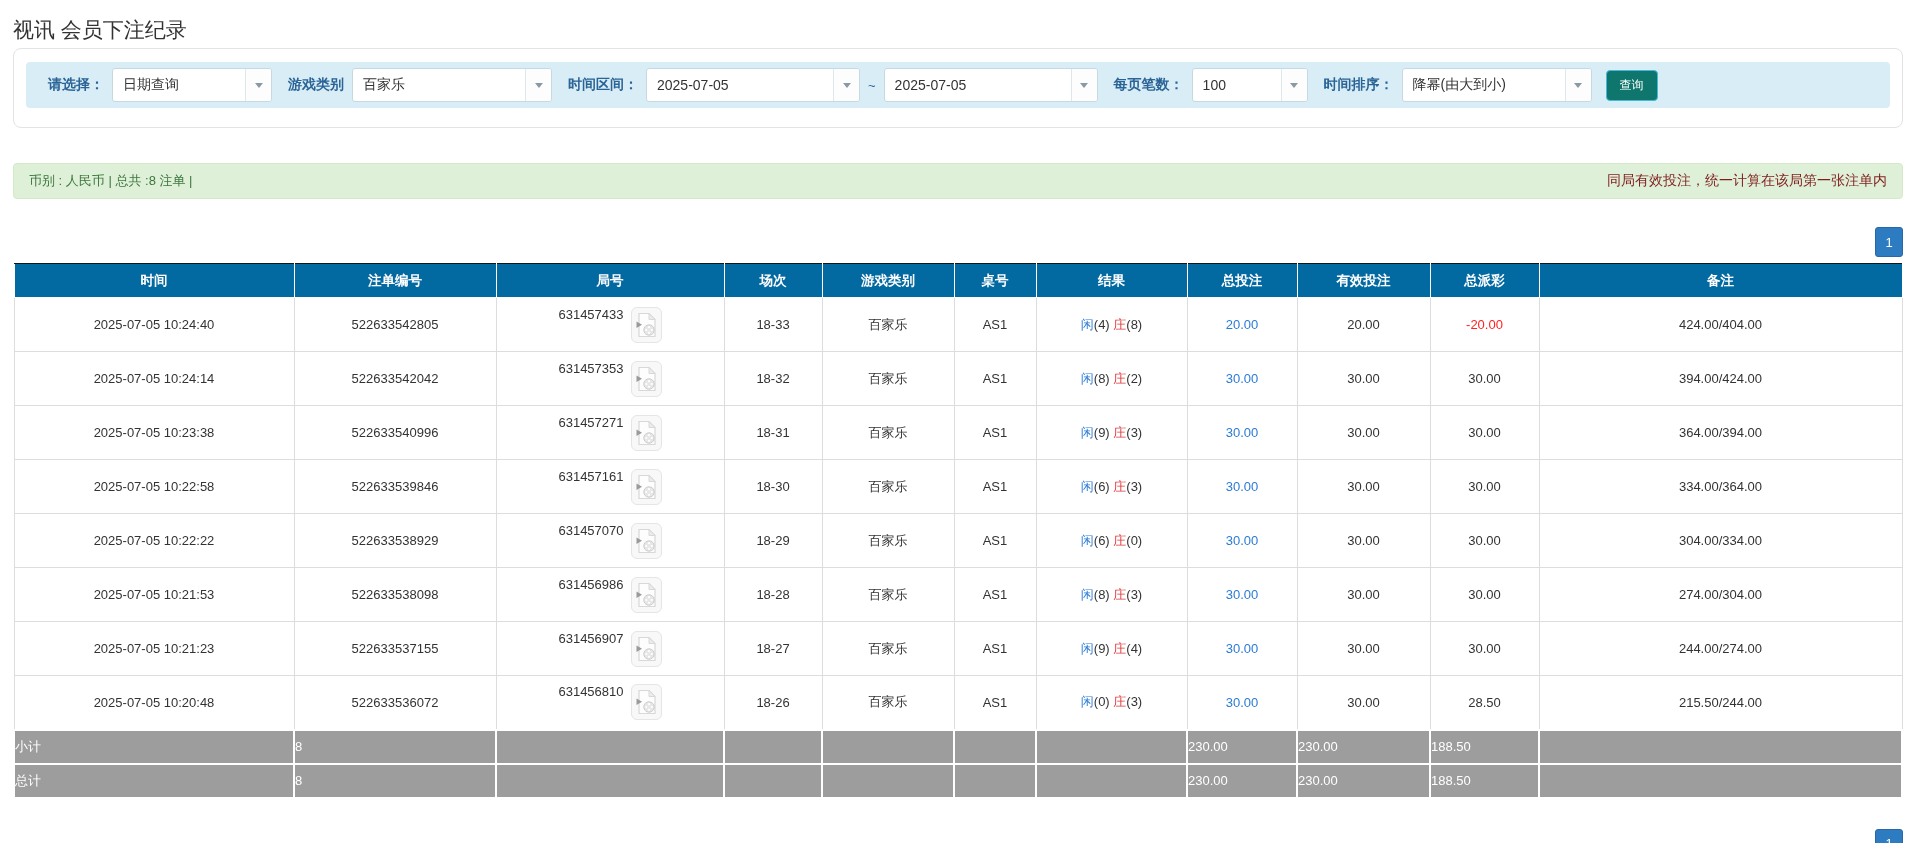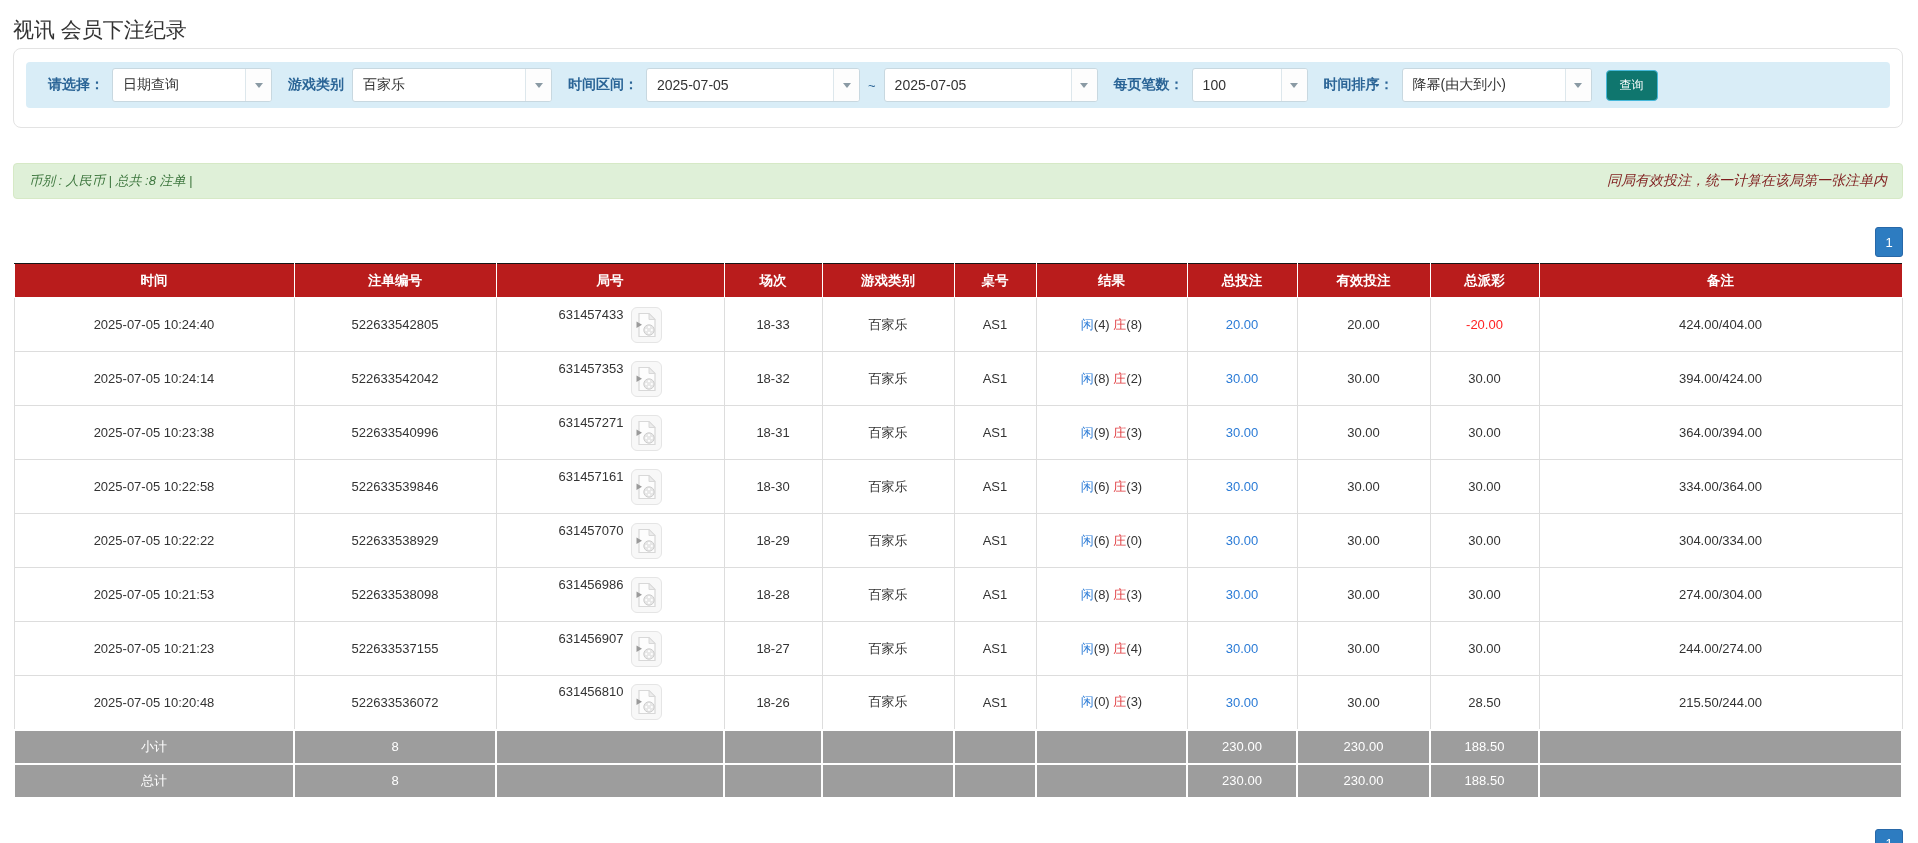--- a/index.html
+++ b/index.html
@@ -15,40 +15,40 @@
   .f-label { color: #2a6496; font-weight: bold; font-size: 14px; white-space: nowrap; margin-left: 8px; }
   .tilde { color: #2a6496; font-size: 13px; }
   .combo { display: inline-flex; align-items: stretch; background: #fff; border: 1px solid #c8d8e0; border-radius: 3px; height: 34px; cursor: pointer; overflow: hidden; }
   .combo-text { flex: 1; display: flex; align-items: center; padding: 0 10px; font-size: 14px; color: #333; white-space: nowrap; overflow: hidden; }
   .combo-arrow { width: 26px; border-left: 1px solid #dde7ec; display: flex; align-items: center; justify-content: center; background: #fdfdfd; }
   .combo-arrow::after { content: ""; border-left: 4px solid transparent; border-right: 4px solid transparent; border-top: 5px solid #8a9aa4; }
   .w160 { width: 160px; gap: 18px; } .w200 { width: 200px; } .w185 { width: 214px; } .w120 { width: 116px; } .w190 { width: 190px; }
   .search-btn { background: #0f766e; border: 1px solid #46b8da; color: #fff; font-size: 12px; height: 31px; padding: 0 13px; border-radius: 4px; cursor: pointer; margin-left: 6px; font-family: inherit; text-align: right; }
 
   
-  .summary-bar { background: #dff0d8; border: 1px solid #d6e9c6; border-radius: 4px; height: 36px; padding: 0 15px; display: flex; align-items: center; justify-content: space-between; margin-bottom: 28px; font-style: italic; }
+  .summary-bar { background: #dff0d8; border: 1px solid #d6e9c6; border-radius: 4px; height: 36px; padding: 0 15px; display: flex; align-items: center; justify-content: space-between; margin-bottom: 28px; }
   .summary-left { color: #3c763d; font-size: 13px; }
   .summary-right { color: #7f1d1d; font-size: 14px; }
 
   
   .pager-row { display: flex; justify-content: flex-end; margin-bottom: 6px; }
   .page-btn { min-width: 28px; height: 30px; background: #2d7cc1; border: 1px solid #2868a8; color: #fff; font-size: 13px; border-radius: 3px; cursor: pointer; font-family: inherit; }
   .pager-bottom { margin-top: 30px; margin-bottom: 0; }
 
   
   table.records { width: 100%; border-collapse: collapse; table-layout: fixed; border: 1px solid #ddd; }
-  .records th { background: #b91c1c; color: #fff; font-size: 13.5px; font-weight: bold; height: 34px; border: 1px solid #fff; border-top: 1px solid #161616; text-align: center; }
+  .records th { background: #0369a1; color: #fff; font-size: 13.5px; font-weight: bold; height: 34px; border: 1px solid #fff; border-top: 1px solid #161616; text-align: center; }
   .records tbody td { border: 1px solid #ddd; height: 54px; text-align: center; font-size: 13px; color: #333; background: #fff; vertical-align: middle; }
   .round-cell { display: flex; align-items: flex-start; justify-content: center; gap: 7px; }
   .vid-btn { width: 31px; height: 36px; background: #f8f8f8; border: 1px solid #e5e5e5; border-radius: 6px; display: inline-flex; align-items: center; justify-content: center; cursor: pointer; padding: 0; }
   .res-player { color: #2b7bd6; }
   .res-banker { color: #e03a3e; }
   .bet-link { color: #2b7bd6; text-decoration: none; cursor: pointer; }
   .payout.neg { color: #ff2222; }
-  .records .foot td { background: #9d9d9d; color: #fff; border: 2px solid #fff; height: 34px; font-size: 13px; text-align: center; }
+  .records .foot td { background: #9d9d9d; color: #fff; border: 2px solid #fff; height: 34px; font-size: 13px; text-align: left; }
 </style>
 </head>
 <body>
 
 <div class="page">
 
   <div class="page-title">视讯 会员下注纪录</div>
 
   <div class="filter-panel">
     <div class="filter-bar">

